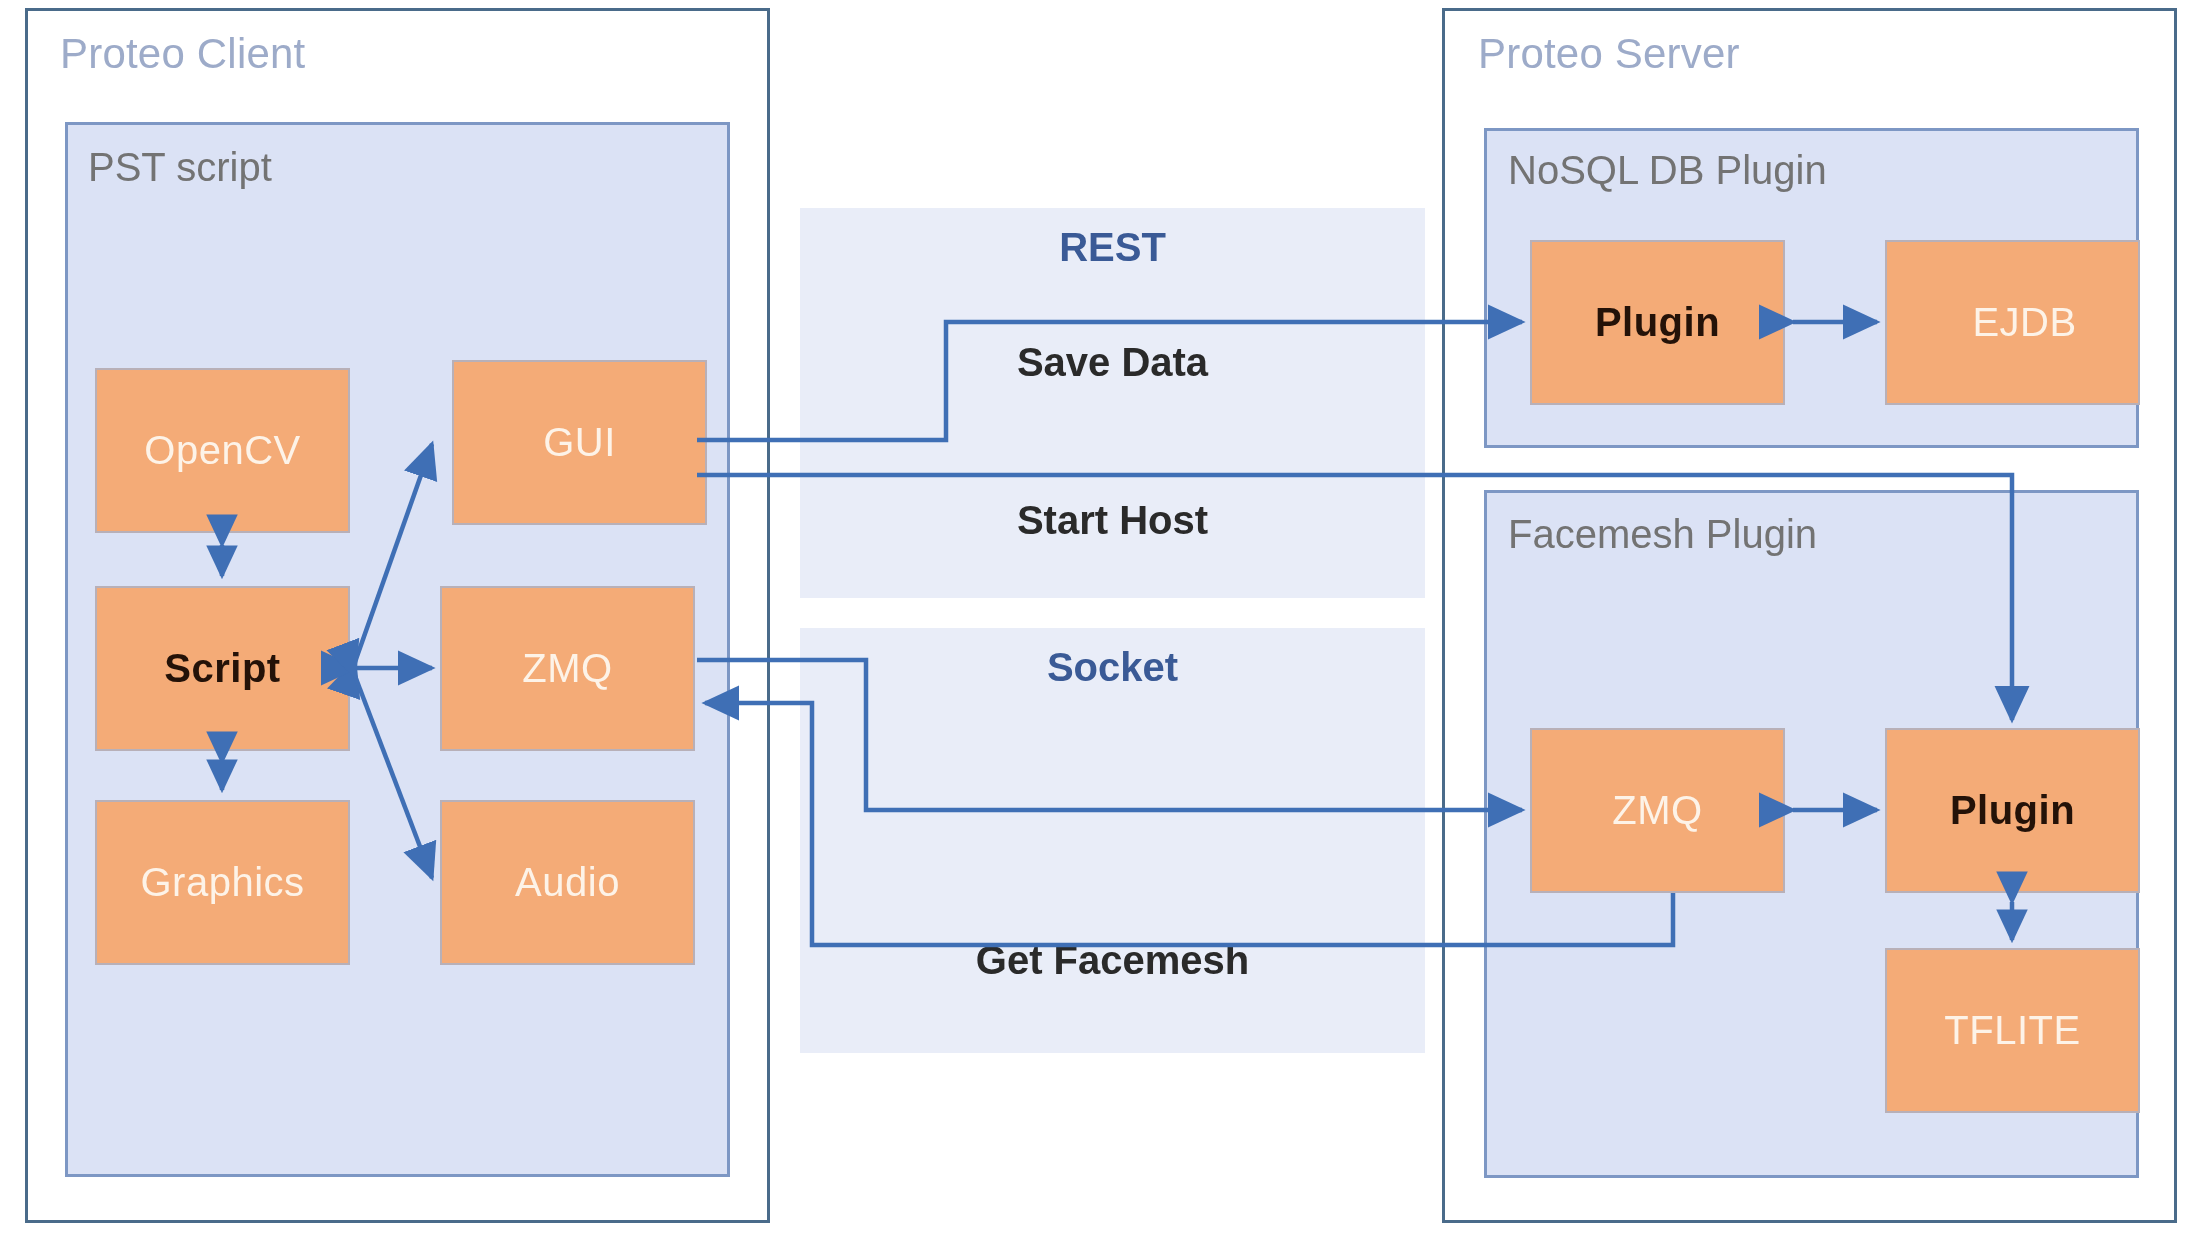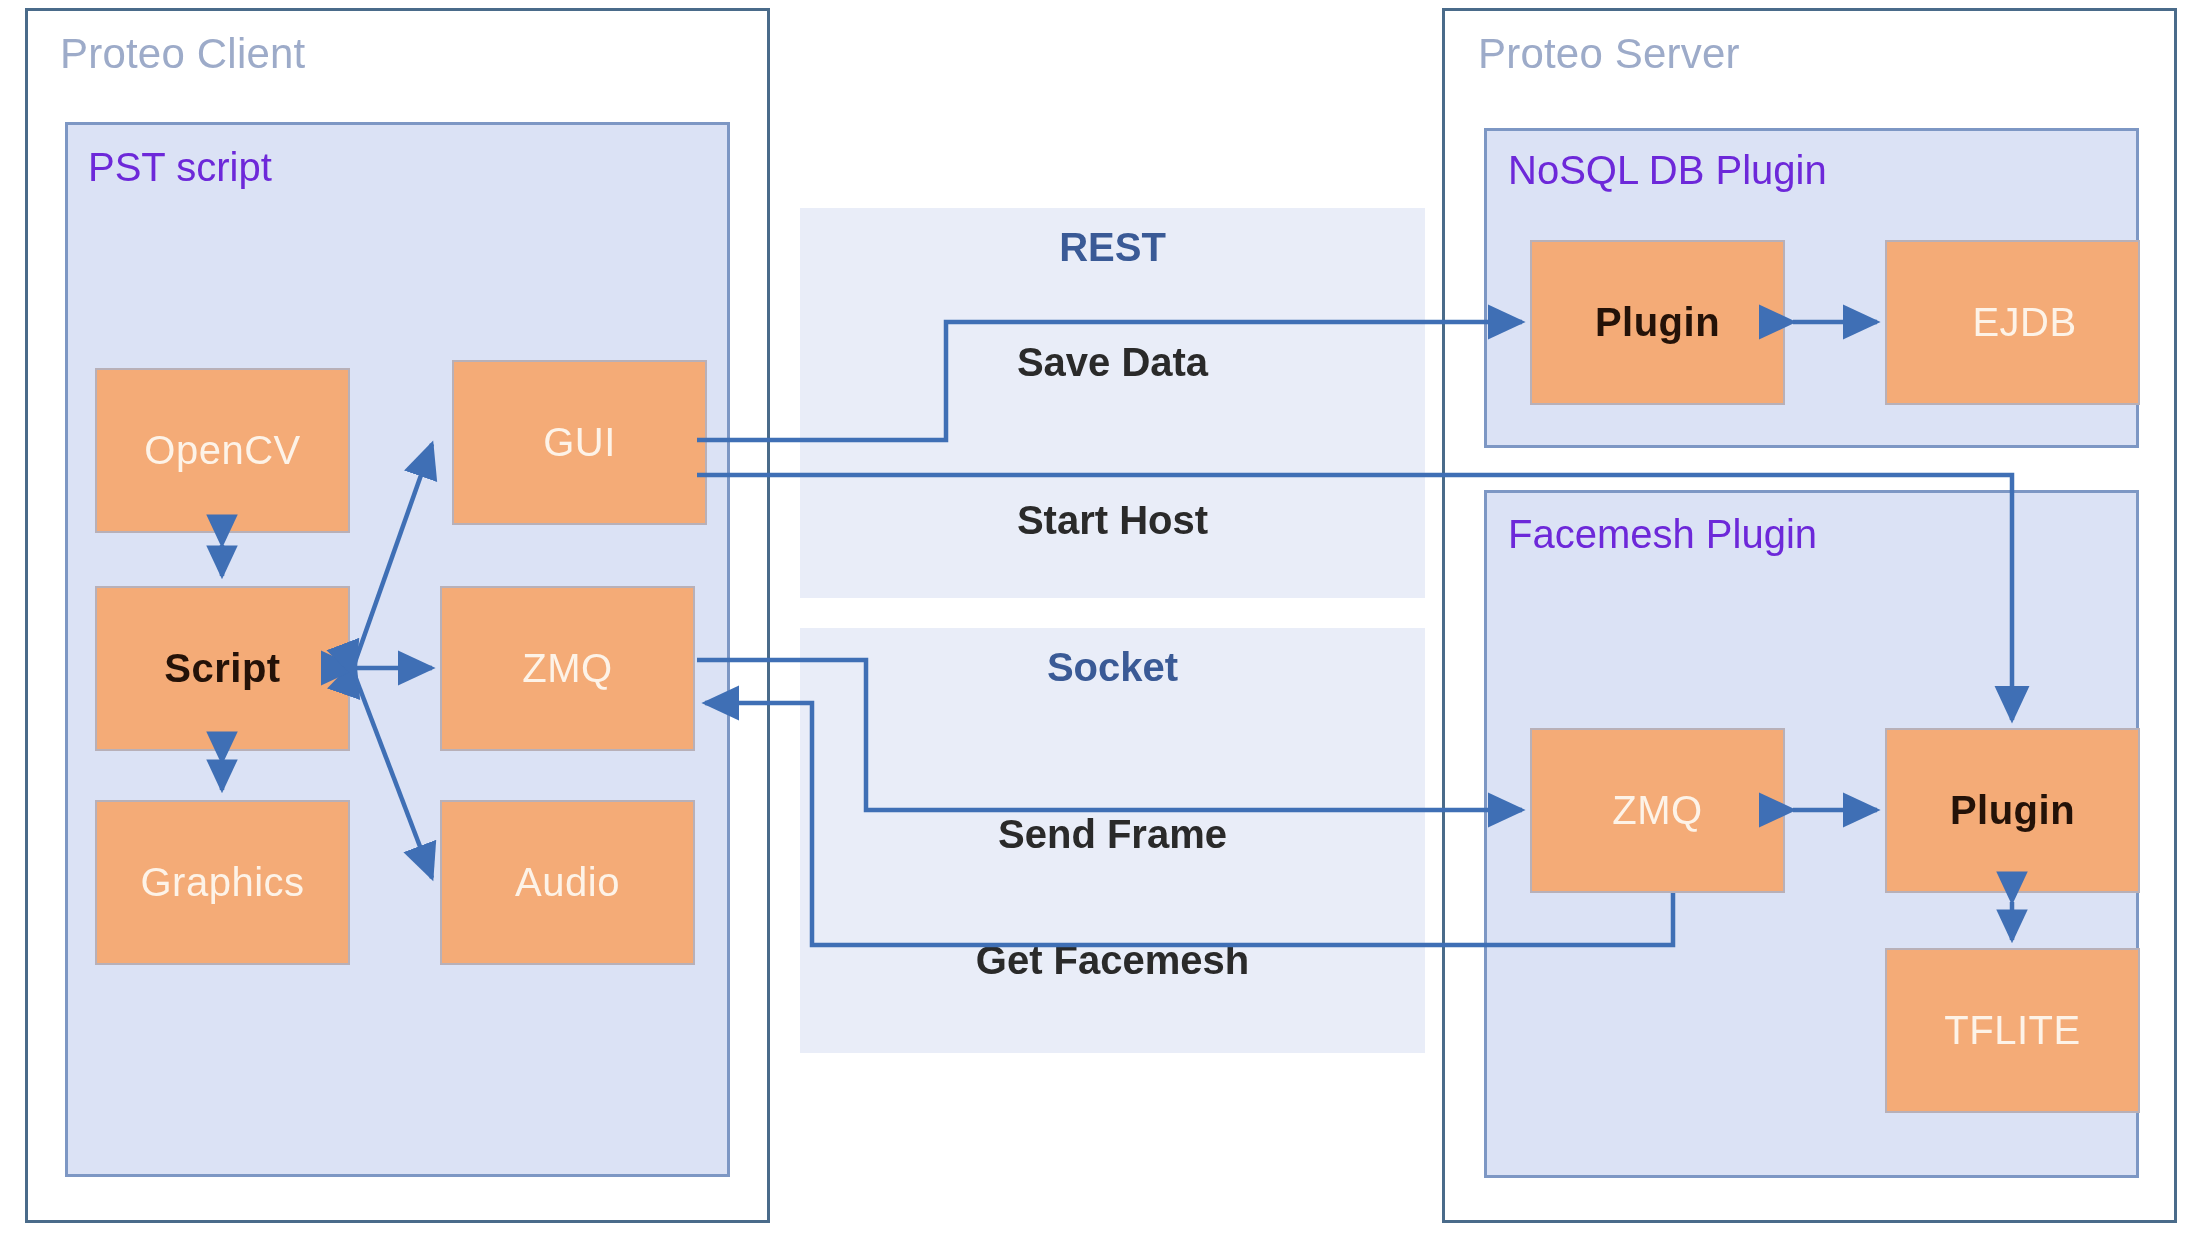--- a/index.html
+++ b/index.html
@@ -3,21 +3,21 @@
 <meta charset="utf-8">
 <style>
   html,body{margin:0;padding:0;background:#ffffff;}
   body{font-family:"Liberation Sans", sans-serif;}
   #stage{position:relative;width:2200px;height:1236px;background:#fff;overflow:hidden;}
 
   .outer{position:absolute;border:3px solid #4a6b8a;background:#ffffff;box-sizing:border-box;}
   .outer-title{position:absolute;font-size:42px;color:#9dabc9;letter-spacing:.2px;white-space:nowrap;}
 
   .panel{position:absolute;background:#dbe2f5;border:3px solid #7d97c4;box-sizing:border-box;}
-  .panel-title{position:absolute;font-size:40px;color:#6d28d9;white-space:nowrap;text-align:right;}
+  .panel-title{position:absolute;font-size:40px;color:#737373;white-space:nowrap;text-align:right;}
 
   .node{position:absolute;background:#f4ab77;border:2px solid #b8b0b8;box-sizing:border-box;
         display:flex;align-items:center;justify-content:center;font-size:40px;letter-spacing:.5px;}
   .node.white{color:#fdf3e8;}
   .node.dark{color:#241208;font-weight:600;}
 
   .proto{position:absolute;background:#e9edf8;box-sizing:border-box;}
   .proto-title{position:absolute;width:100%;text-align:center;font-size:40px;color:#3a5a96;font-weight:bold;}
   .proto-row{position:absolute;width:100%;text-align:center;font-size:40px;color:#2a2a2a;font-weight:700;}
 
@@ -42,21 +42,20 @@
   <div class="node white" style="left:440px;top:586px;width:255px;height:165px;">ZMQ</div>
   <div class="node white" style="left:440px;top:800px;width:255px;height:165px;">Audio</div>
 
   <div class="proto" style="left:800px;top:208px;width:625px;height:390px;"></div>
   <div class="proto-title" style="left:800px;top:225px;width:625px;">REST</div>
   <div class="proto-row" style="left:800px;top:340px;width:625px;">Save Data</div>
   <div class="proto-row" style="left:800px;top:498px;width:625px;">Start Host</div>
 
   <div class="proto" style="left:800px;top:628px;width:625px;height:425px;"></div>
   <div class="proto-title" style="left:800px;top:645px;width:625px;">Socket</div>
-  <div class="proto-row" style="left:800px;top:812px;width:625px;">Send Frame</div>
   <div class="proto-row" style="left:800px;top:938px;width:625px;">Get Facemesh</div>
 
   <div class="outer" style="left:1442px;top:8px;width:735px;height:1215px;"></div>
   <div class="outer-title" style="left:1478px;top:30px;">Proteo Server</div>
 
   <div class="panel" style="left:1484px;top:128px;width:655px;height:320px;"></div>
   <div class="panel-title" style="left:1508px;top:148px;">NoSQL DB Plugin</div>
   <div class="node dark" style="left:1530px;top:240px;width:255px;height:165px;">Plugin</div>
   <div class="node white" style="left:1885px;top:240px;width:255px;height:165px;padding-left:24px;">EJDB</div>
 

